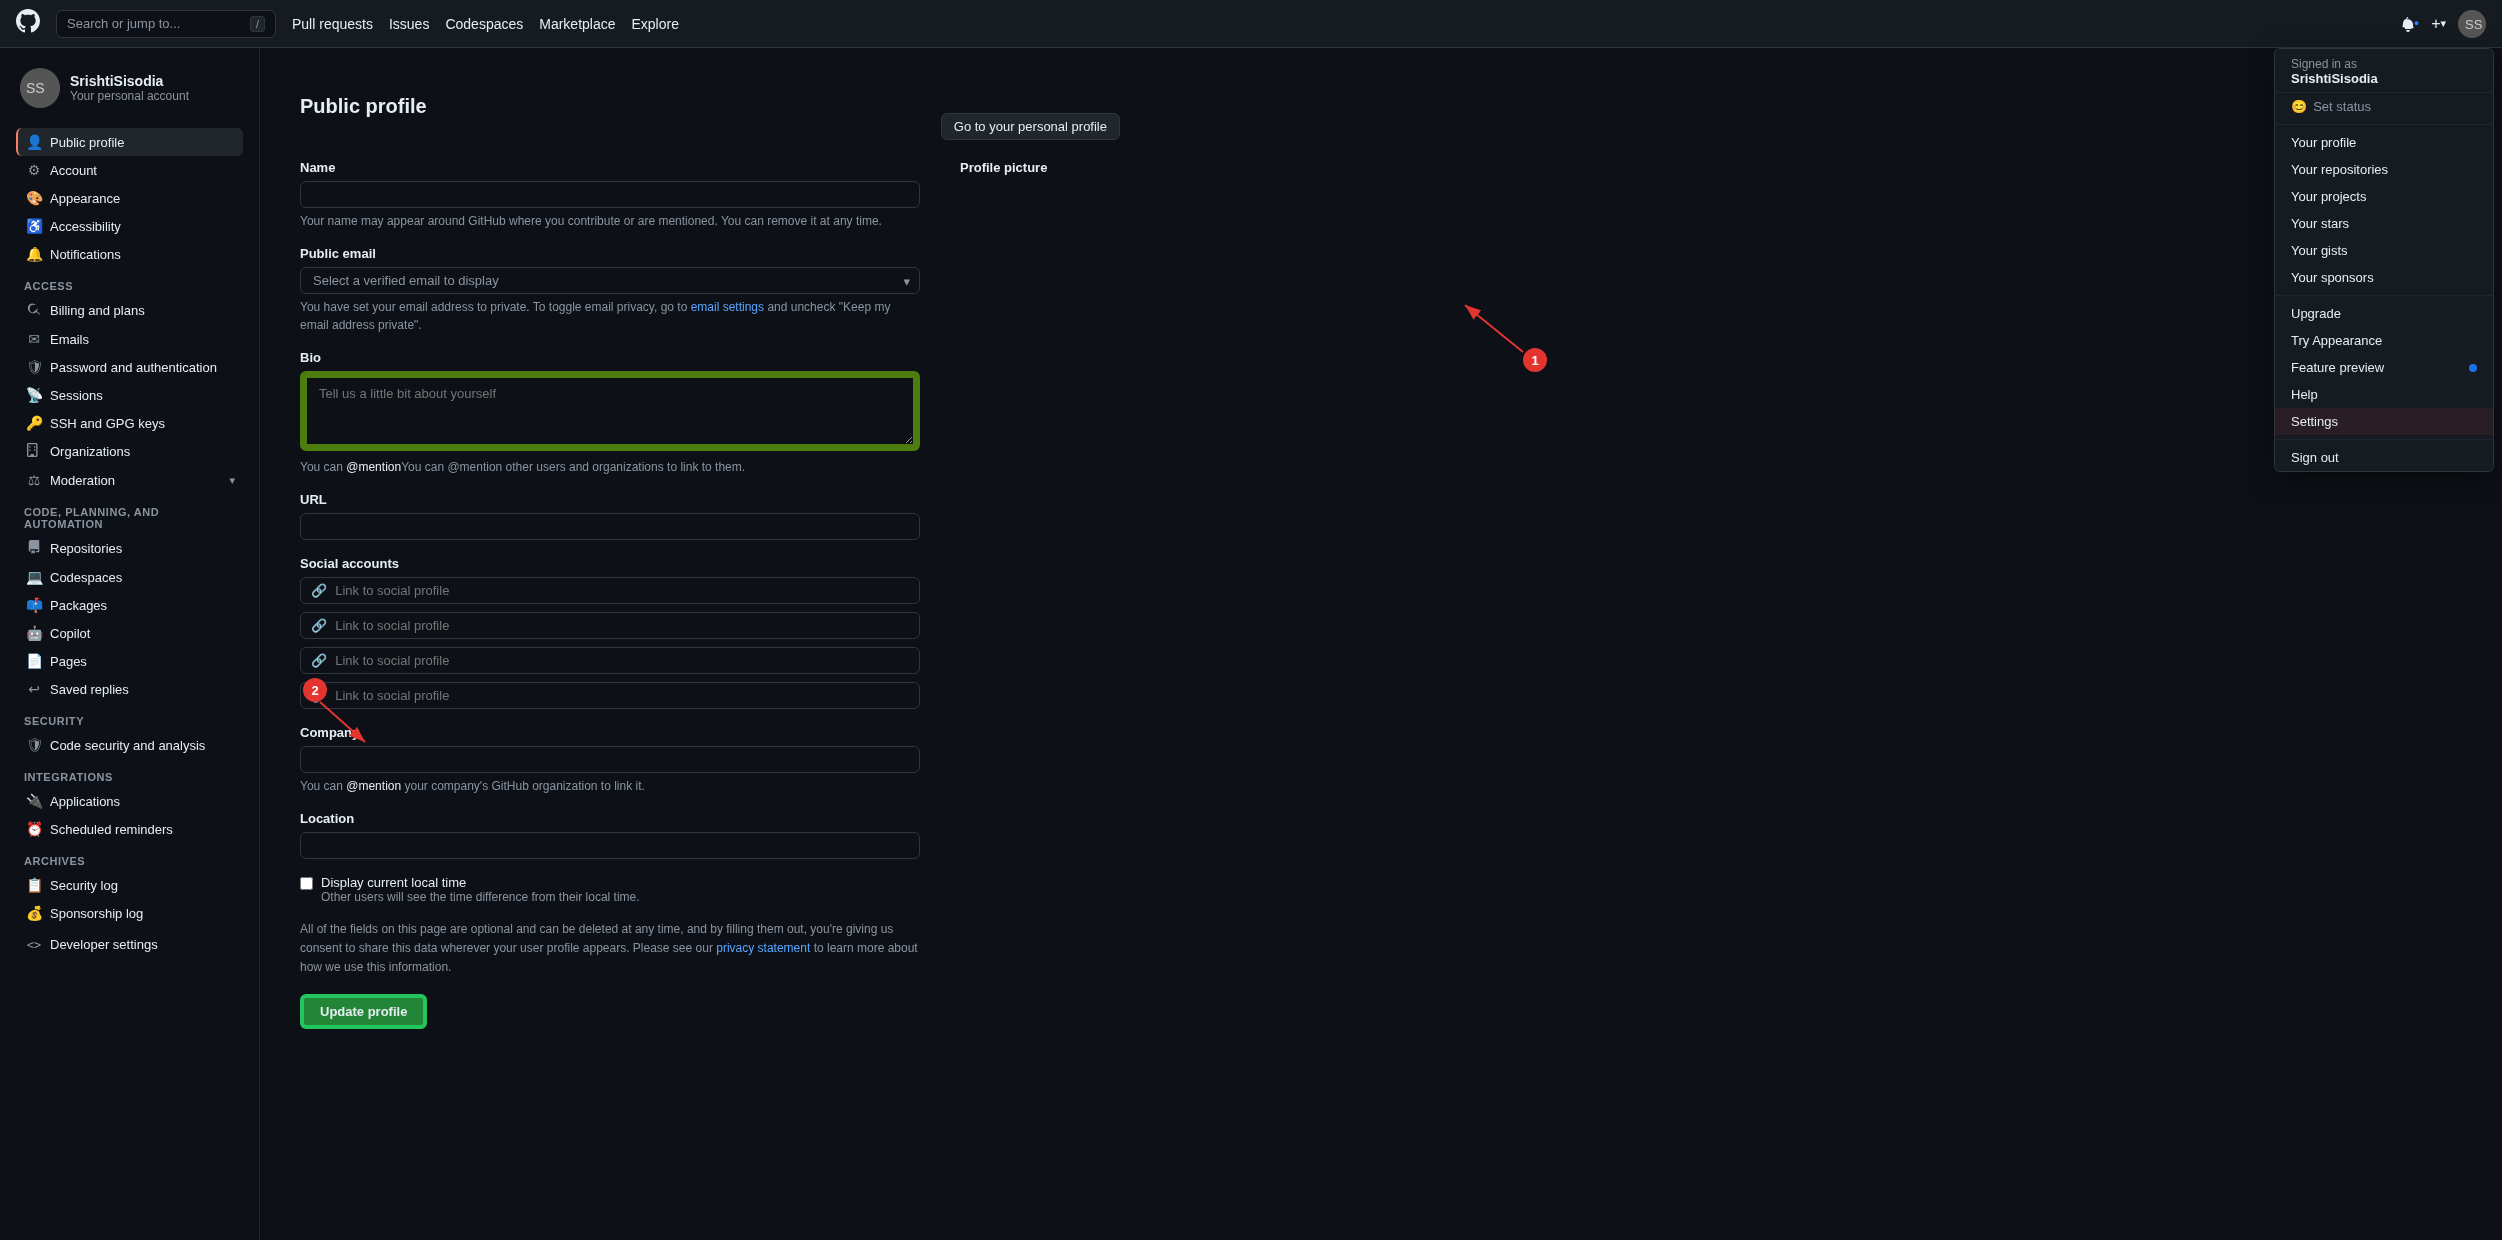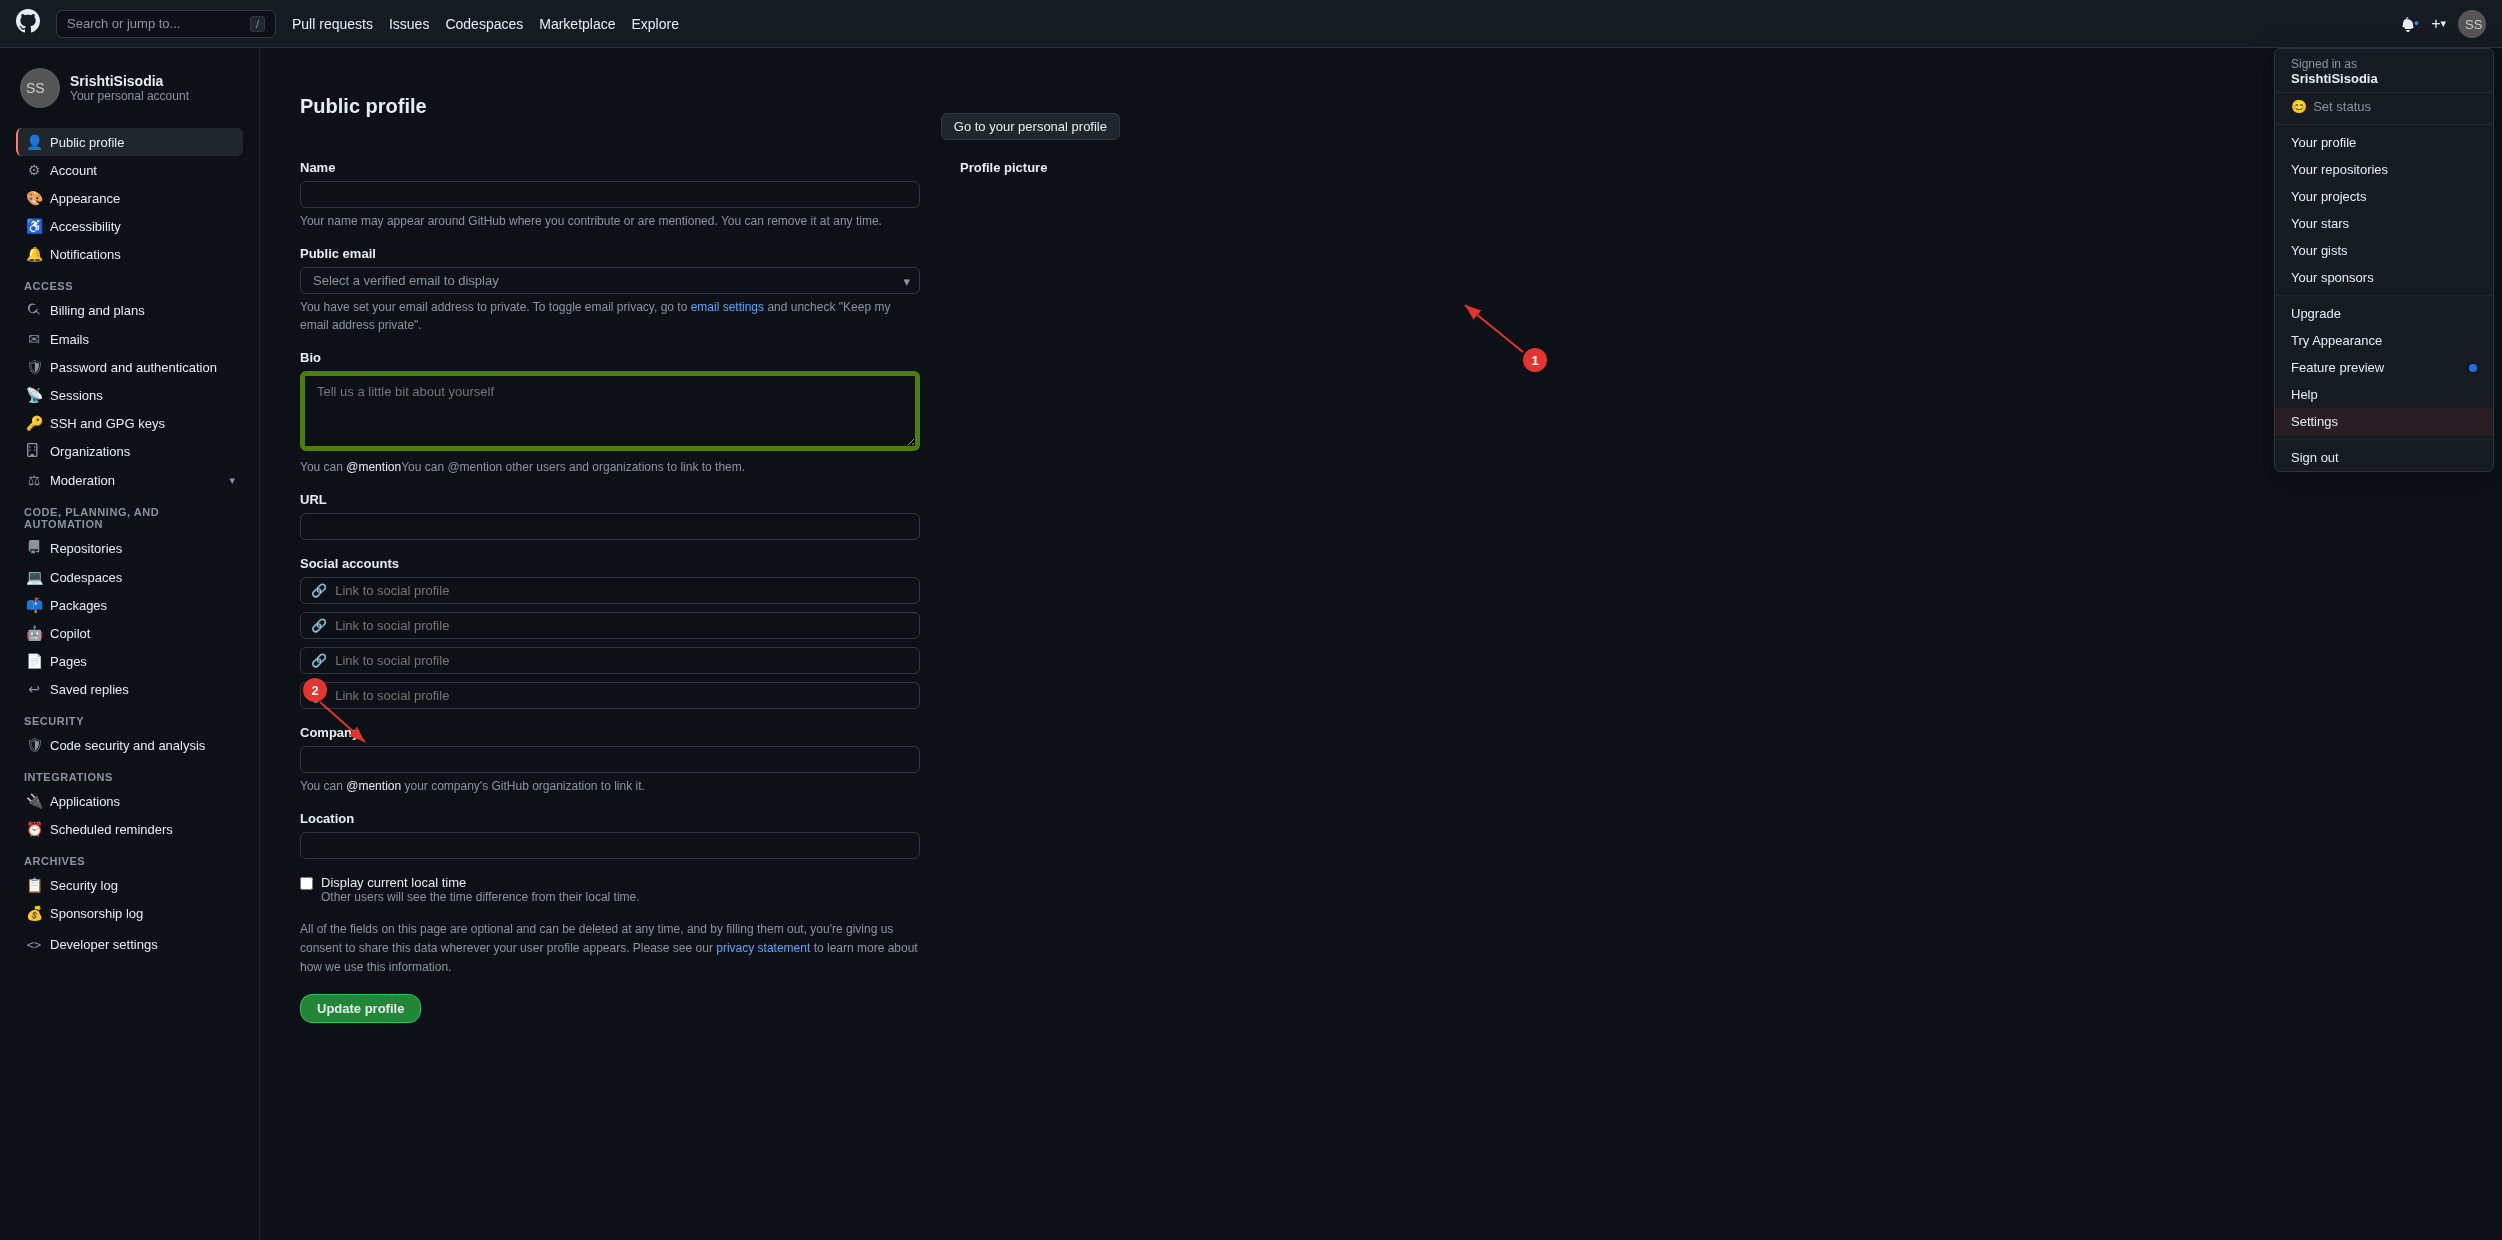--- a/index.html
+++ b/index.html
@@ -243,21 +243,21 @@
       position: absolute;
       right: 10px;
       top: 50%;
       transform: translateY(-50%);
       color: #8b949e;
       pointer-events: none;
     }
     .bio-textarea {
       width: 100%;
       background: #0d1117;
-      border: 5px solid #4d7c0f;
+      border: 7px solid #4d7c0f;
       border-radius: 6px;
       color: #e6edf3;
       padding: 8px 12px;
       font-size: 13px;
       outline: none;
       resize: vertical;
       min-height: 80px;
       font-family: inherit;
     }
 
@@ -296,22 +296,22 @@
     .form-footer-text {
       font-size: 12px;
       color: #8b949e;
       line-height: 1.6;
       margin-bottom: 16px;
     }
     .form-footer-text a { color: #58a6ff; text-decoration: none; }
 
     .update-btn {
       background: #238636;
-      border: 1px solid #22c55e;
-      border-radius: 12px;
+      border: 4px solid #22c55e;
+      border-radius: 6px;
       color: #e6edf3;
       padding: 6px 16px;
       font-size: 13px;
       font-weight: 600;
       cursor: pointer;
     }
 
     
     .profile-pic-area {
       display: flex;

